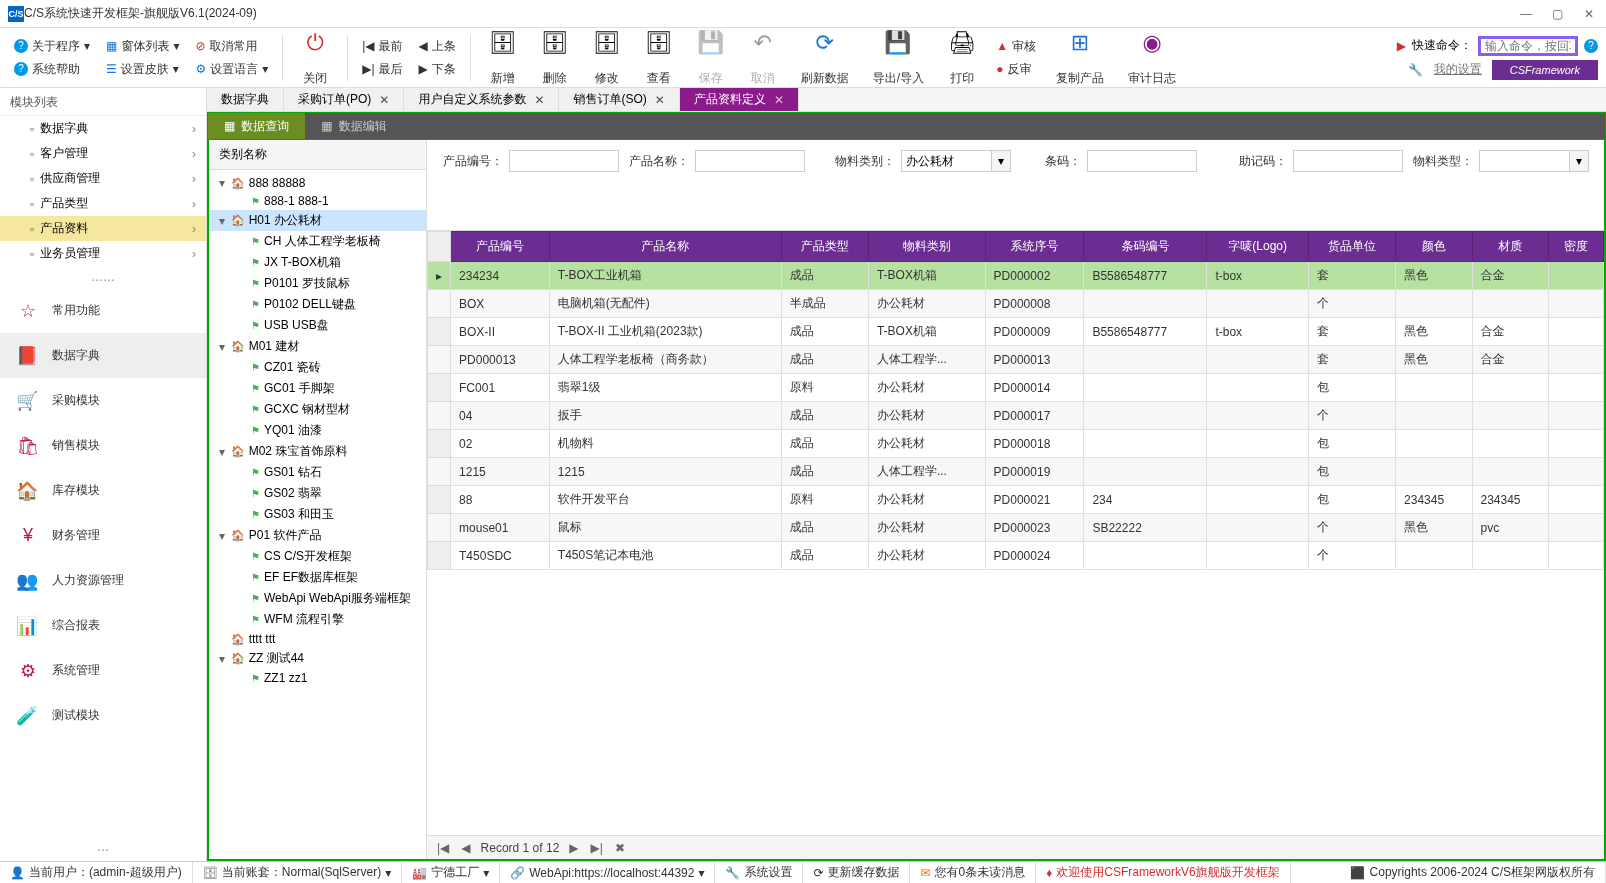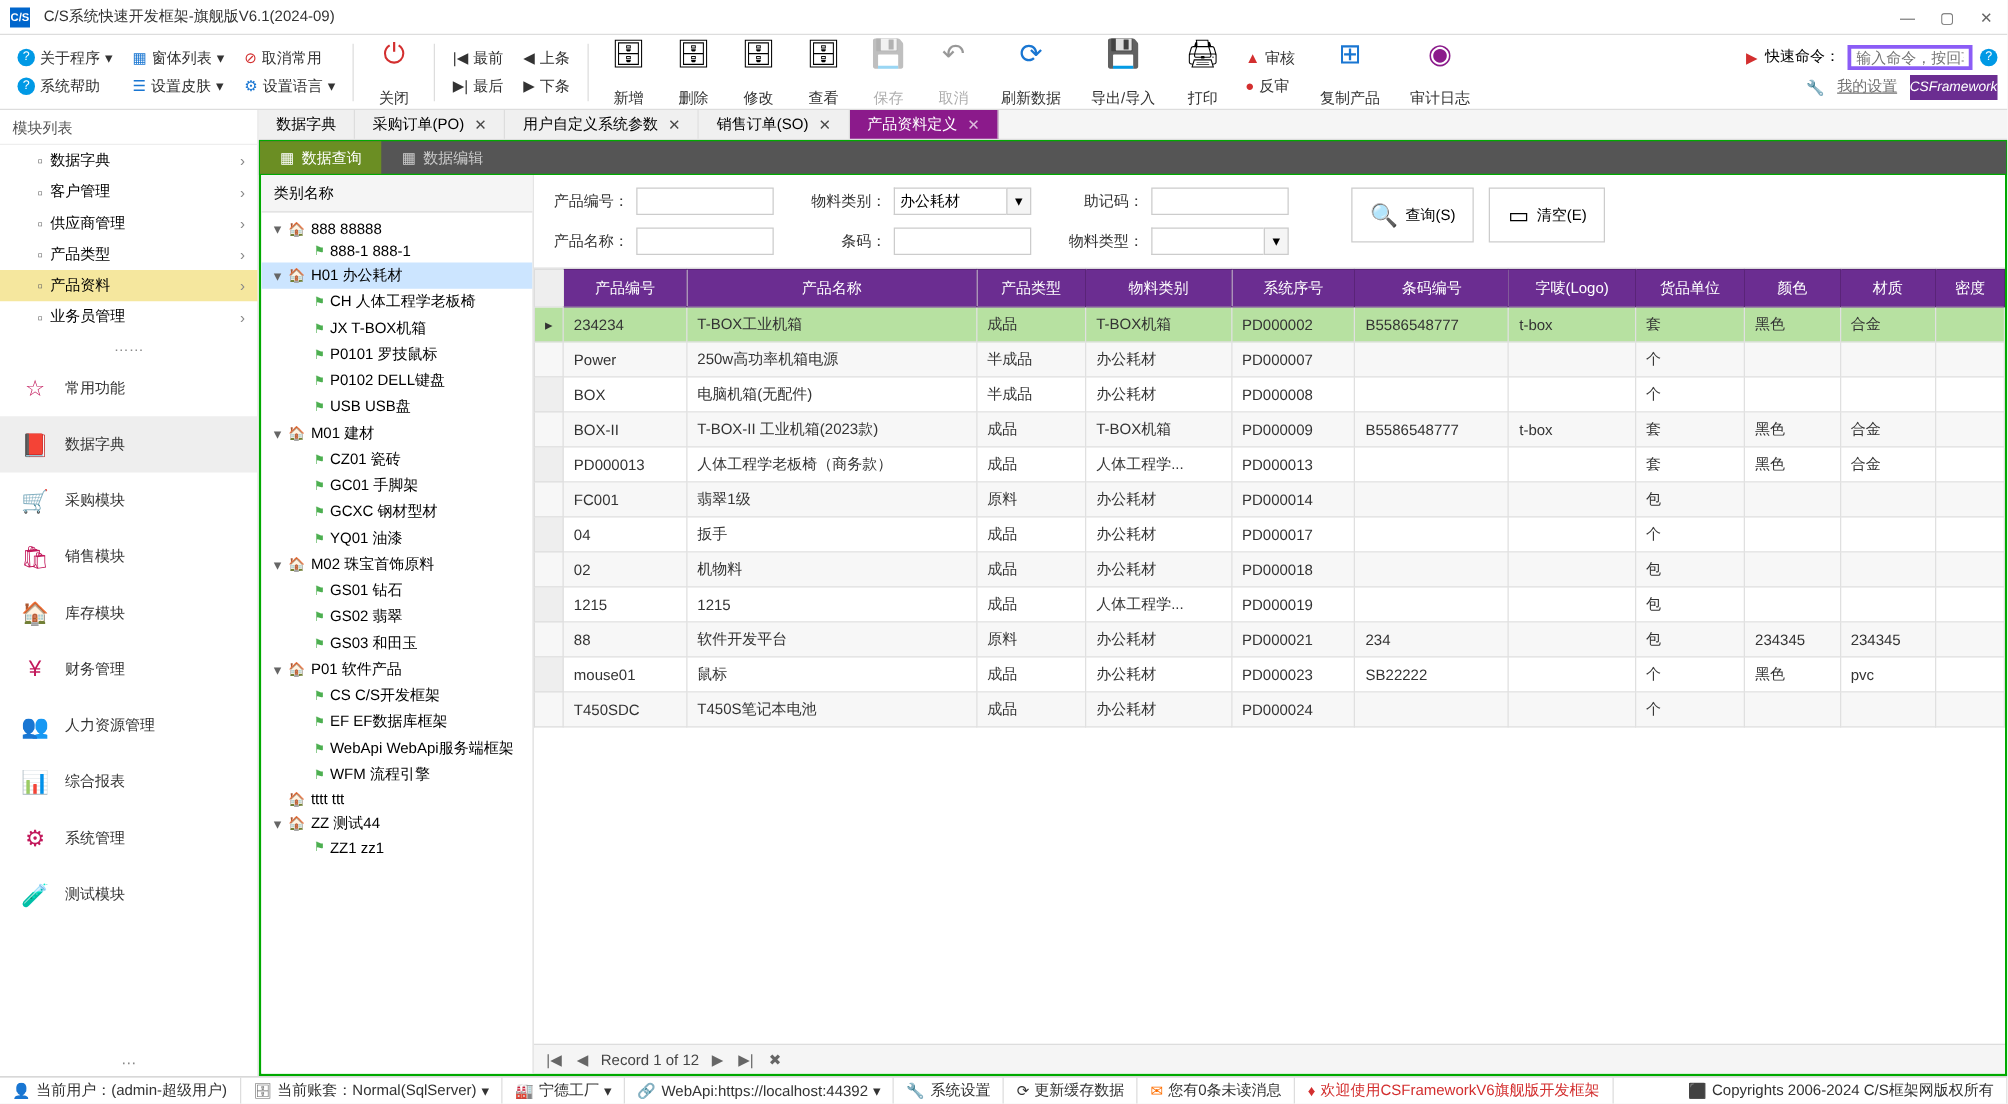--- a/index.html
+++ b/index.html
@@ -1,33 +1,33 @@
 <!DOCTYPE html>
 <html><head>
 <meta charset="utf-8">
 <style>
 *{box-sizing:border-box;margin:0;padding:0;font-family:"Microsoft YaHei",sans-serif;font-size:12px}
 body{background:#f0f0f0;width:1606px;height:883px;overflow:hidden;display:flex;flex-direction:column}
 .titlebar{height:28px;background:#fff;display:flex;align-items:center;padding:0 8px;border-bottom:1px solid #ddd}
-.titlebar .logo{width:16px;height:16px;background:#0066cc;color:#fff;font-size:9px;text-align:center;line-height:16px;margin-right:11px;font-weight:bold}
+.titlebar .logo{width:16px;height:16px;background:#0066cc;color:#fff;font-size:9px;text-align:center;line-height:16px;margin-right:0;font-weight:bold}
 .titlebar .title{flex:1;color:#333}
 .winbtns{display:flex;gap:18px}
 .winbtns span{width:14px;height:14px;cursor:pointer;color:#666}
 .toolbar{height:60px;background:#fff;display:flex;align-items:center;padding:4px 8px;border-bottom:1px solid #ddd;gap:4px}
 .tb-group{display:flex;flex-direction:column;gap:2px}
 .tb-item{display:flex;align-items:center;gap:4px;padding:2px 6px;cursor:pointer;color:#333}
 .tb-big{display:flex;flex-direction:column;align-items:center;padding:4px 10px;cursor:pointer}
 .tb-big .ico{width:28px;height:28px;display:flex;align-items:center;justify-content:center;font-size:22px}
 .tb-big .lbl{color:#333;margin-top:13px}
 .tb-sep{width:1px;height:46px;background:#ddd;margin:0 4px}
 .tb-right{margin-left:auto;display:flex;flex-direction:column;gap:4px;align-items:flex-end}
 .quick-cmd{display:flex;align-items:center;gap:6px}
 .quick-cmd input{width:100px;height:20px;border:3px solid #8b5cf6;padding:0 4px}
 .my-set{color:#737373;text-decoration:underline}
-.brand{background:#6b2d91;color:#fff;padding:4px 0;font-style:italic;font-size:11px}
+.brand{background:#6b2d91;color:#fff;padding:4px 18px;font-style:italic;font-size:11px}
 .main{flex:1;display:flex;overflow:hidden}
 .sidebar{width:207px;background:#fff;border-right:1px solid #ddd;display:flex;flex-direction:column}
 .side-head{height:28px;padding:6px 10px;border-bottom:1px solid #eee;color:#555}
 .side-sub{display:flex;flex-direction:column}
 .side-sub-item{height:25px;padding:4px 10px 4px 30px;cursor:pointer;display:flex;align-items:center;gap:6px}
 .side-sub-item.active{background:#f5e79e}
 .side-arrow{margin-left:auto;color:#888}
 .side-dots{text-align:center;color:#888;padding:4px}
 .side-modules{flex:1;overflow:auto}
 .side-mod{height:45px;display:flex;align-items:center;gap:12px;padding:0 16px;cursor:pointer;color:#333}
@@ -45,21 +45,21 @@
 .tree-panel{width:218px;border-right:1px solid #ddd;display:flex;flex-direction:column;background:#fff}
 .tree-head{padding:6px 10px;background:#f5f5f5;border-bottom:1px solid #ddd}
 .tree-body{flex:1;overflow:auto;padding:4px 0}
 .tree-node{display:flex;align-items:center;gap:4px;padding:2px 6px;cursor:pointer;white-space:nowrap}
 .tree-node .tog{width:10px;text-align:center;color:#666}
 .tree-node .tico{color:#ff9800;font-size:11px}
 .tree-node.sel{background:#cce5ff}
 .tree-node .leaf-ico{color:#4caf50;font-size:10px}
 .right-panel{flex:1;display:flex;flex-direction:column;overflow:hidden}
 .filter-area{padding:10px 16px;display:flex;gap:30px;align-items:flex-start;border-bottom:1px solid #ddd}
-.filter-col{display:flex;flex-direction:column;gap:10px}
+.filter-col{display:flex;gap:10px}
 .filter-row{display:flex;align-items:center;gap:6px}
 .filter-row label{width:60px;text-align:right;color:#333}
 .filter-row input,.filter-row select{width:110px;height:22px;border:1px solid #ccc;padding:0 4px}
 .combo{display:flex}
 .combo input{width:90px;border-right:none}
 .combo .dd{width:20px;height:22px;border:1px solid #ccc;background:#f5f5f5;text-align:center;line-height:20px;cursor:pointer}
 .filter-btns{display:flex;gap:12px;align-items:center;margin-left:20px}
 .fbtn{display:flex;align-items:center;gap:6px;padding:10px 14px;border:1px solid #ccc;background:#fff;cursor:pointer}
 .fbtn .fico{font-size:18px}
 .grid-wrap{flex:1;overflow:auto}
@@ -548,34 +548,20 @@
                   <td>PD000002</td>
                   <td>B5586548777</td>
                   <td>t-box</td>
                   <td>套</td>
                   <td>黑色</td>
                   <td>合金</td>
                   <td></td>
                 </tr>
                 <tr>
                   <td class="rowhead"></td>
-                  <td>Power</td>
-                  <td>250w高功率机箱电源</td>
-                  <td>半成品</td>
-                  <td>办公耗材</td>
-                  <td>PD000007</td>
-                  <td></td>
-                  <td></td>
-                  <td>个</td>
-                  <td></td>
-                  <td></td>
-                  <td></td>
-                </tr>
-                <tr>
-                  <td class="rowhead"></td>
                   <td>BOX</td>
                   <td>电脑机箱(无配件)</td>
                   <td>半成品</td>
                   <td>办公耗材</td>
                   <td>PD000008</td>
                   <td></td>
                   <td></td>
                   <td>个</td>
                   <td></td>
                   <td></td>

